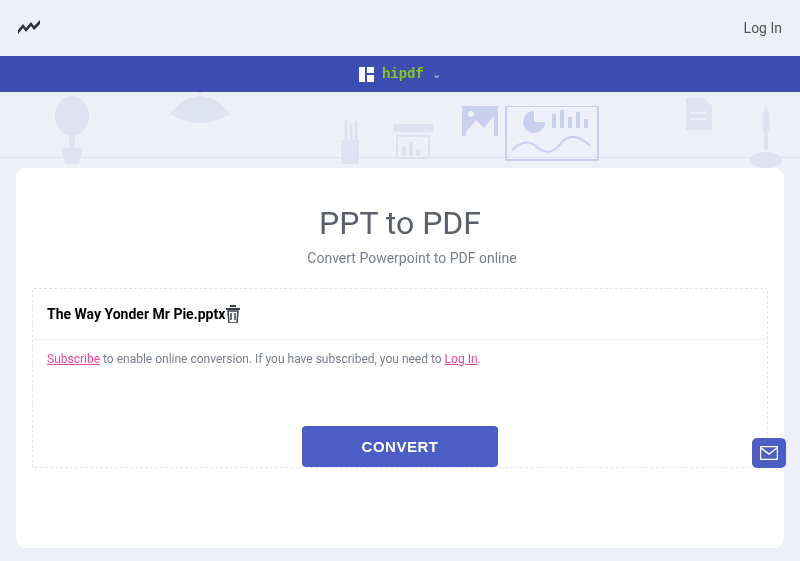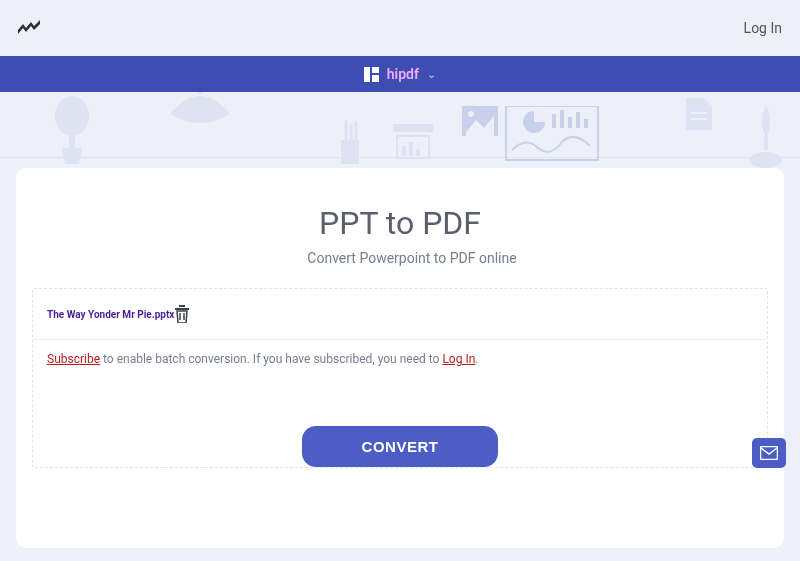--- a/index.html
+++ b/index.html
@@ -39,23 +39,24 @@
       gap: 8px;
     }
     .brand-icon {
       width: 15px;
       height: 15px;
       display: flex;
       align-items: center;
       justify-content: center;
     }
     .brand-name {
-      color: #f0abfc;
+      color: #84cc16;
       font-size: 14px;
       font-weight: 600;
+      font-family: Liberation Mono, monospace;
     }
     .chevron-down {
       color: #c9cde8;
       font-size: 11px;
     }
     .illustration-band {
       height: 76px;
       position: relative;
       overflow: hidden;
     }
@@ -99,22 +100,22 @@
       border-radius: 2px;
     }
     .file-row {
       display: flex;
       align-items: center;
       padding: 16px 14px;
       border-bottom: 1px solid #edeef4;
     }
     .file-name {
       font-weight: 700;
-      font-size: 10px;
-      color: #4c1d95;
+      font-size: 14px;
+      color: #000000;
       flex: 0 0 auto;
     }
     .check-circle {
       width: 19px;
       height: 19px;
       border-radius: 50%;
       background: #22b973;
       display: flex;
       align-items: center;
       justify-content: center;
@@ -137,36 +138,36 @@
       height: 18px;
       cursor: pointer;
       color: #3c4049;
     }
     .info-row {
       padding: 12px 14px;
       font-size: 12px;
       color: #787e8c;
     }
     .info-row a {
-      color: #b91c1c;
+      color: #ec4899;
       text-decoration: underline;
       cursor: pointer;
     }
     .convert-btn {
       display: block;
       margin: 48px auto 0;
       background: #4c5dc6;
       color: #fff;
       border: none;
       padding: 12px 60px;
       font-size: 15px;
       font-weight: 700;
       letter-spacing: 0.5px;
       cursor: pointer;
-      border-radius: 14px;
+      border-radius: 4px;
       text-align: center;
     }
     .floating-mail {
       position: absolute;
       right: 14px;
       top: 438px;
       width: 34px;
       height: 30px;
       background: #4c5dc6;
       border-radius: 5px;
@@ -261,21 +262,21 @@
         <svg viewBox="0 0 16 18">
           <rect x="1" y="3" width="14" height="2" fill="currentColor"></rect>
           <rect x="5" y="0" width="6" height="2" fill="currentColor"></rect>
           <path d="M3 6 L13 6 L12 18 L4 18 Z" fill="none" stroke="currentColor" stroke-width="1.5"></path>
           <line x1="6" y1="8" x2="6" y2="15" stroke="currentColor" stroke-width="1.5"></line>
           <line x1="10" y1="8" x2="10" y2="15" stroke="currentColor" stroke-width="1.5"></line>
         </svg>
       </span>
     </div>
     <div class="info-row">
-      <a>Subscribe</a><span> to enable batch conversion. If you have subscribed, you need to </span><a>Log In</a><span>.</span>
+      <a>Subscribe</a><span> to enable online conversion. If you have subscribed, you need to </span><a>Log In</a><span>.</span>
     </div>
 
     <button class="convert-btn">CONVERT</button>
   </div>
 </div>
 
 <div class="floating-mail">
   <svg viewBox="0 0 18 14">
     <rect x="0.5" y="0.5" width="17" height="13" rx="1.5" fill="none" stroke="#fff" stroke-width="1.5"></rect>
     <path d="M1 2 L9 8 L17 2" fill="none" stroke="#fff" stroke-width="1.5"></path>

